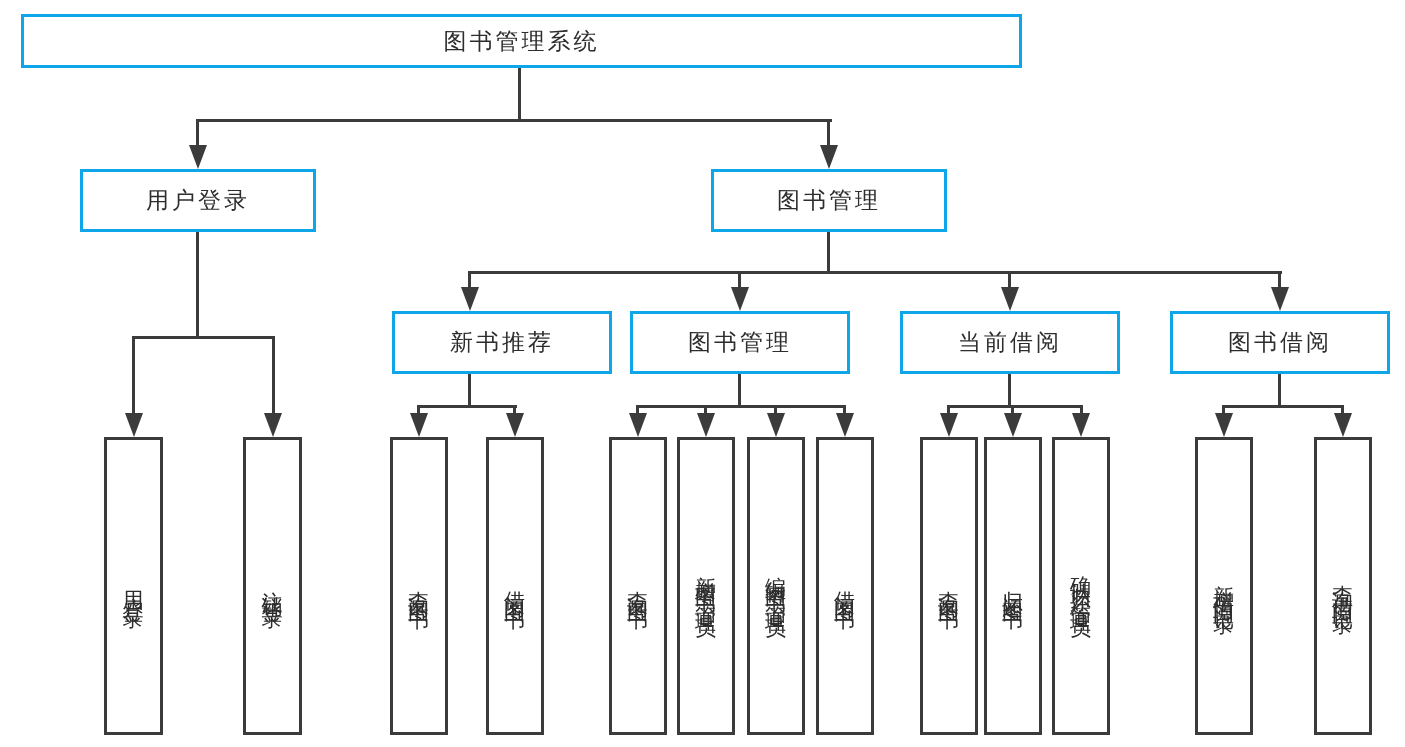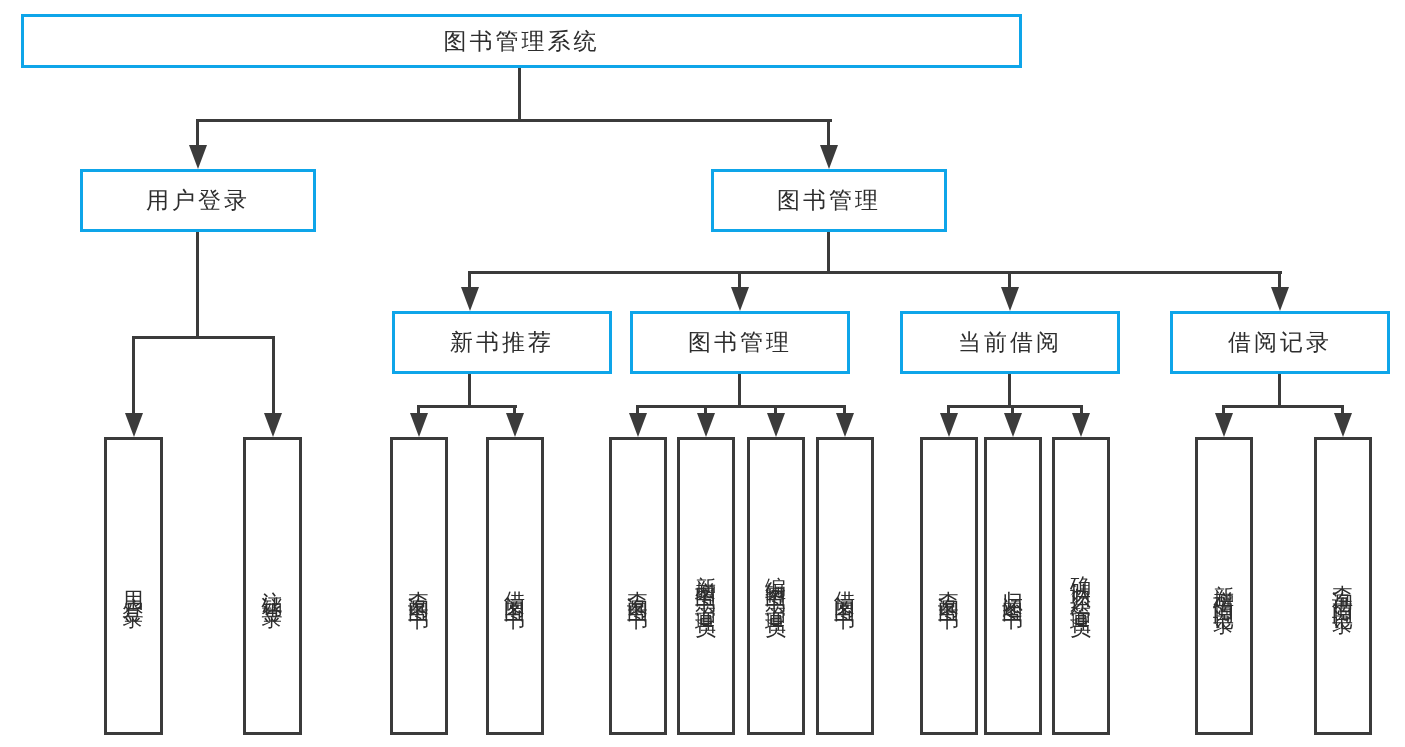--- a/index.html
+++ b/index.html
@@ -54,21 +54,21 @@
   <div class="vl" style="left:738px;top:271px;height:17px;"></div>
   <div class="ar" style="left:731px;top:287px;"></div>
   <div class="vl" style="left:1008px;top:271px;height:17px;"></div>
   <div class="ar" style="left:1001px;top:287px;"></div>
   <div class="vl" style="left:1278px;top:271px;height:17px;"></div>
   <div class="ar" style="left:1271px;top:287px;"></div>
 
   <div class="box" style="left:360px;top:311px;width:220px;height:63px;margin-left:32px;">新书推荐</div>
   <div class="box" style="left:630px;top:311px;width:220px;height:63px;">图书管理</div>
   <div class="box" style="left:900px;top:311px;width:220px;height:63px;">当前借阅</div>
-  <div class="box" style="left:1170px;top:311px;width:220px;height:63px;">借阅记录</div>
+  <div class="box" style="left:1170px;top:311px;width:220px;height:63px;">图书借阅</div>
 
   <div class="vl" style="left:468px;top:374px;height:34px;"></div>
   <div class="hl" style="left:417px;top:405px;width:100px;"></div>
   <div class="vl" style="left:417px;top:405px;height:10px;"></div>
   <div class="ar" style="left:410px;top:413px;"></div>
   <div class="vl" style="left:513px;top:405px;height:10px;"></div>
   <div class="ar" style="left:506px;top:413px;"></div>
 
   <div class="vl" style="left:738px;top:374px;height:34px;"></div>
   <div class="hl" style="left:636px;top:405px;width:210px;"></div>

